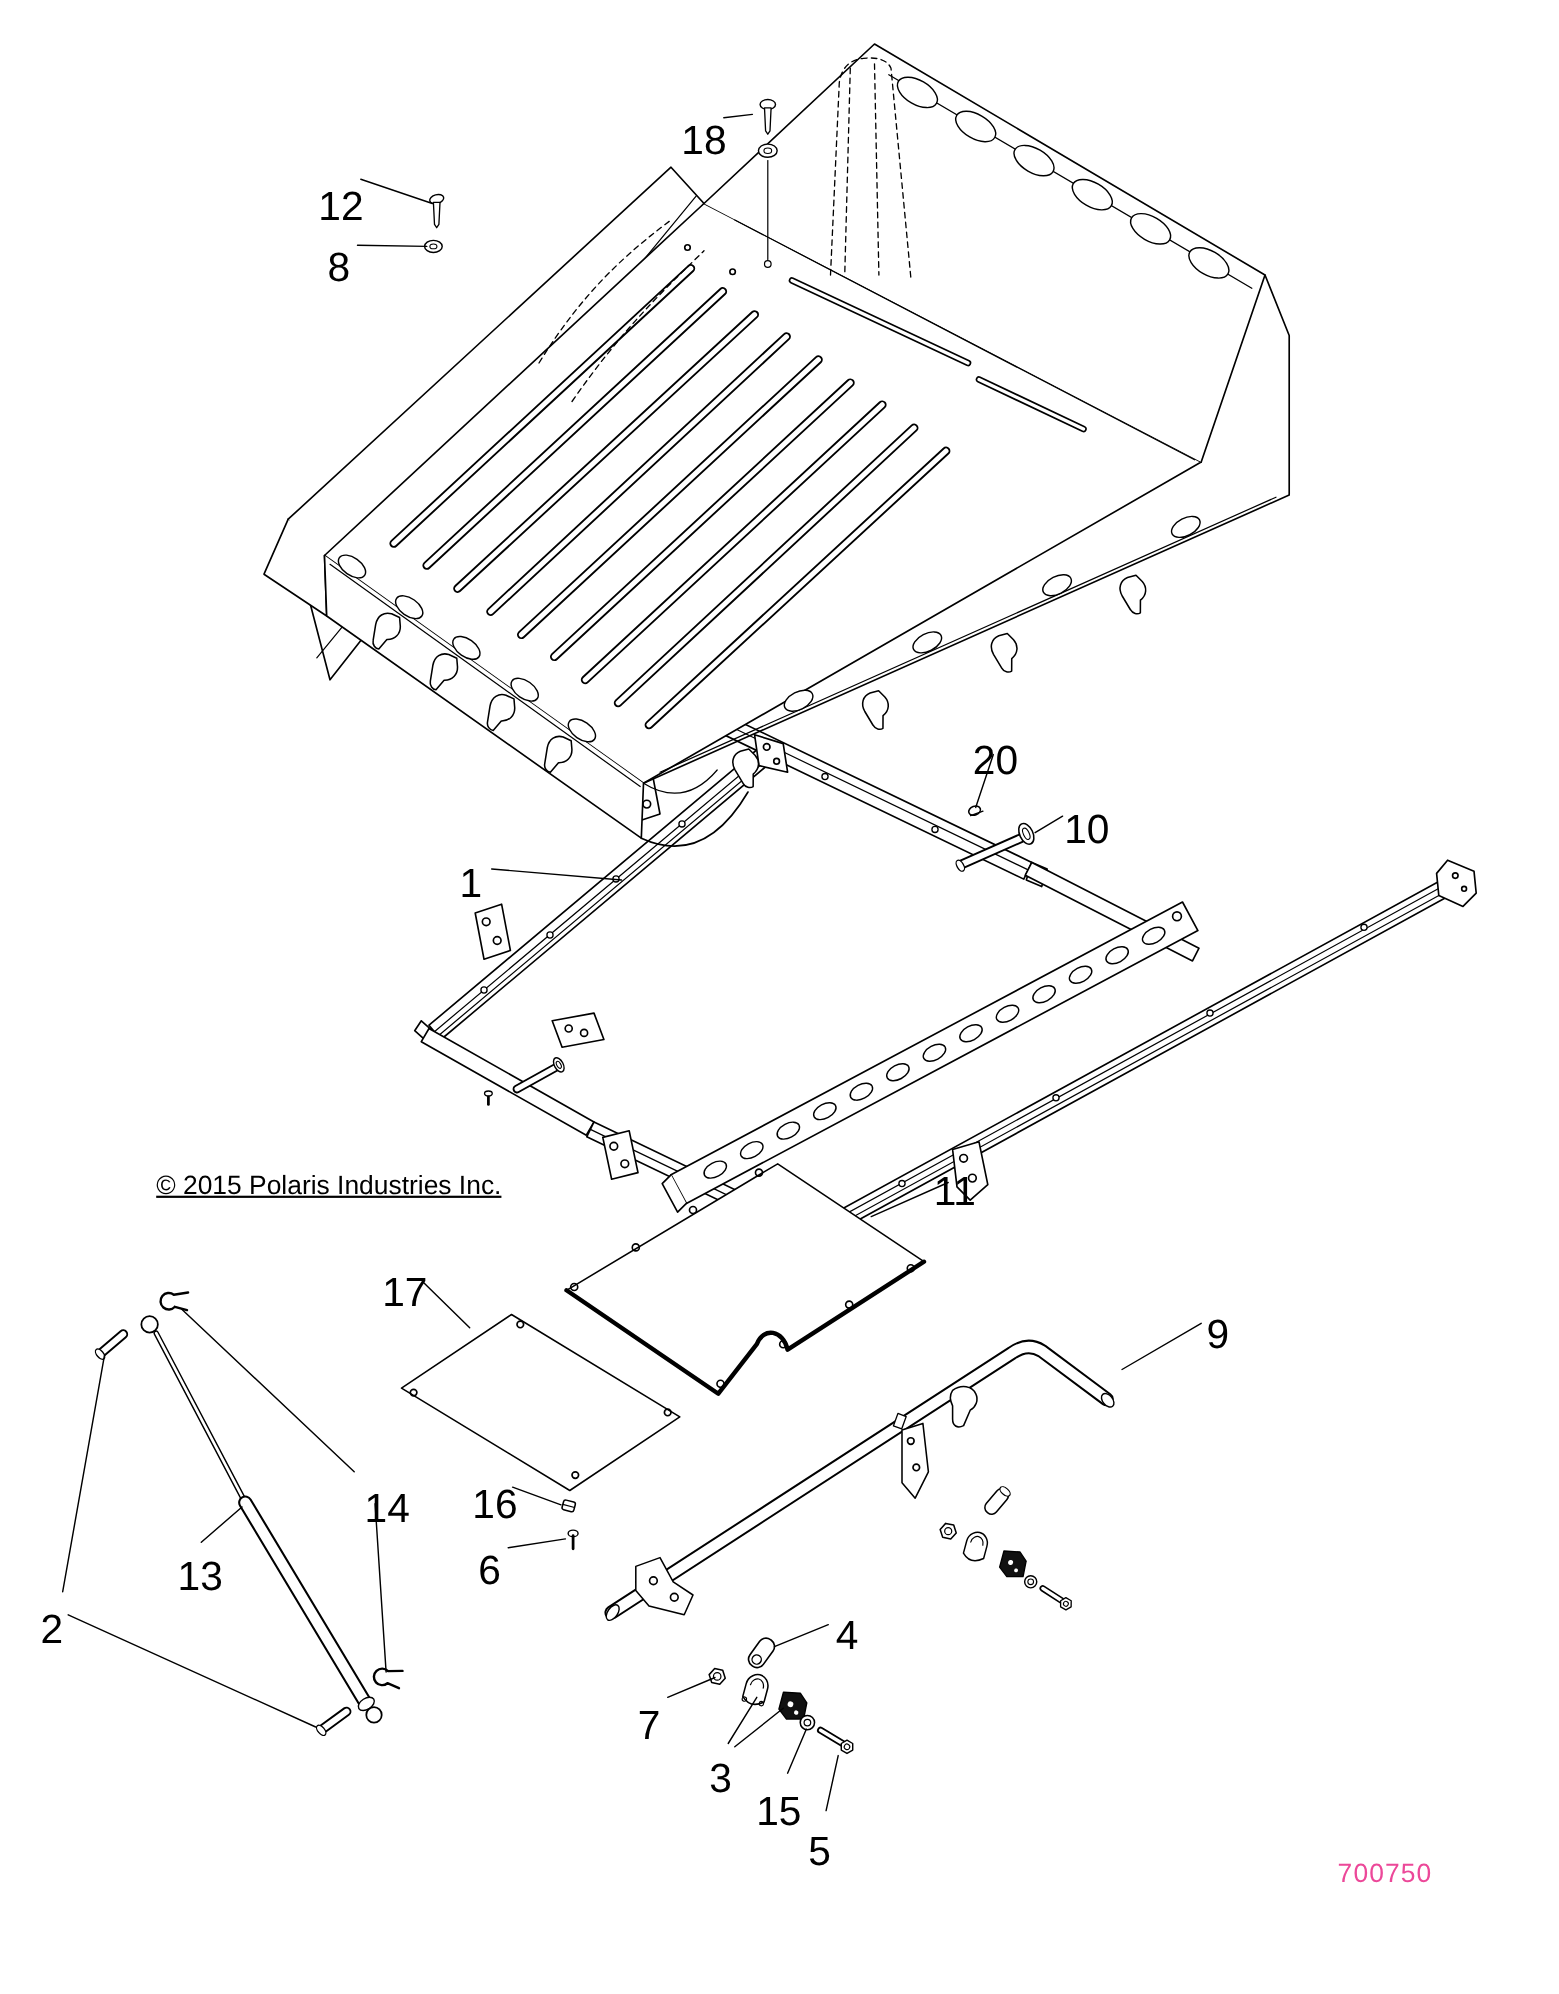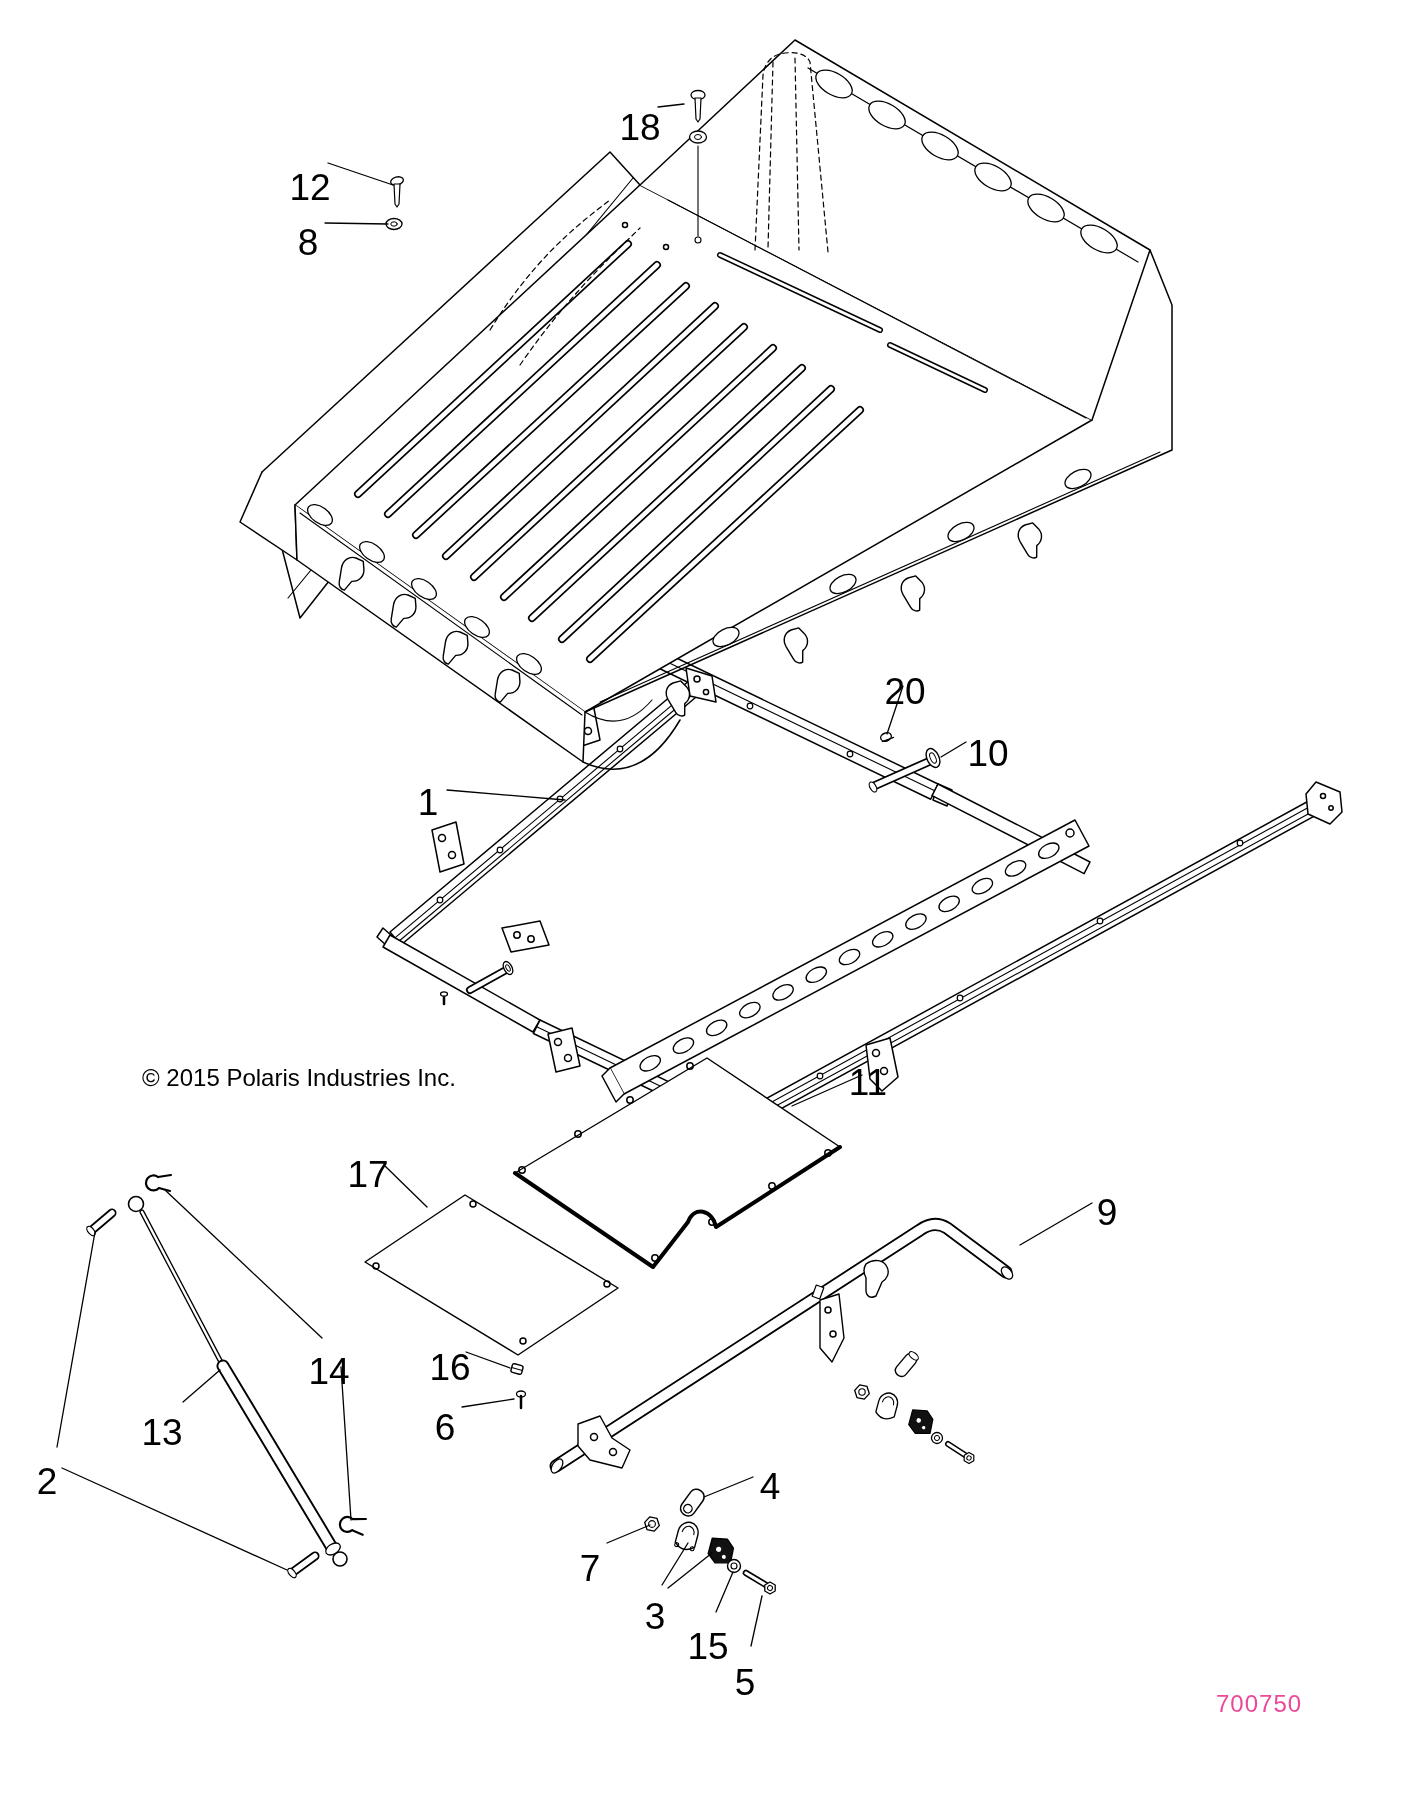--- a/index.html
+++ b/index.html
@@ -1,21 +1,21 @@
 <!DOCTYPE html>
 <html><head>
 <meta charset="utf-8">
 <style>
   html,body{margin:0;padding:0;background:#fff;}
   #stage{position:relative;width:1417px;height:1813px;background:#fff;
          font-family:"Liberation Sans",sans-serif;overflow:hidden;}
   #stage svg{position:absolute;left:0;top:0;}
   .callout{position:absolute;transform:translate(-50%,-50%);font-size:37px;
            color:#000;white-space:nowrap;margin-top:20px;}
-  .copyright{position:absolute;left:142px;top:1064px;font-size:24px;color:#000;}
+  .copyright{position:absolute;left:142px;top:1064px;font-size:24px;color:#000;text-decoration:underline;}
   .part-number{position:absolute;left:1216px;top:1690px;font-size:24px;
                letter-spacing:1px;color:#ec4899;}
 </style>
 </head>
 <body>
 
 <div id="stage">
 
 <svg id="art" width="1417" height="1813" viewBox="0 0 1417 1813">
   <g stroke="#000" fill="none" stroke-width="1.5" stroke-linejoin="round" stroke-linecap="round">
@@ -392,22 +392,22 @@
 <div class="callout" style="left:655px;top:1597px">3</div>
 <div class="callout" style="left:770px;top:1467px">4</div>
 <div class="callout" style="left:745px;top:1663px">5</div>
 <div class="callout" style="left:445px;top:1408px">6</div>
 <div class="callout" style="left:590px;top:1549px">7</div>
 <div class="callout" style="left:308px;top:223px">8</div>
 <div class="callout" style="left:1107px;top:1193px">9</div>
 <div class="callout" style="left:988px;top:734px">10</div>
 <div class="callout" style="left:868px;top:1063px">11</div>
 <div class="callout" style="left:310px;top:168px">12</div>
-<div class="callout" style="left:162px;top:1413px">13</div>
-<div class="callout" style="left:329px;top:1352px">14</div>
+<div class="callout" style="left:182px;top:1413px">13</div>
+<div class="callout" style="left:352px;top:1352px">14</div>
 <div class="callout" style="left:708px;top:1627px">15</div>
 <div class="callout" style="left:450px;top:1348px">16</div>
 <div class="callout" style="left:368px;top:1155px">17</div>
 <div class="callout" style="left:640px;top:108px">18</div>
 <div class="callout" style="left:905px;top:672px">20</div>
 
 <div class="copyright">© 2015 Polaris Industries Inc.</div>
 <div class="part-number">700750</div>
 
 </div>

